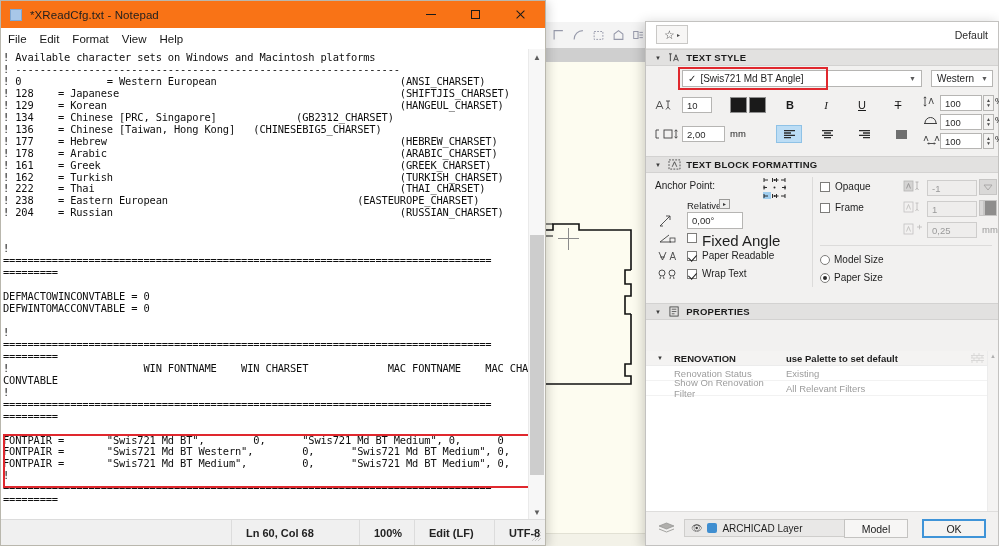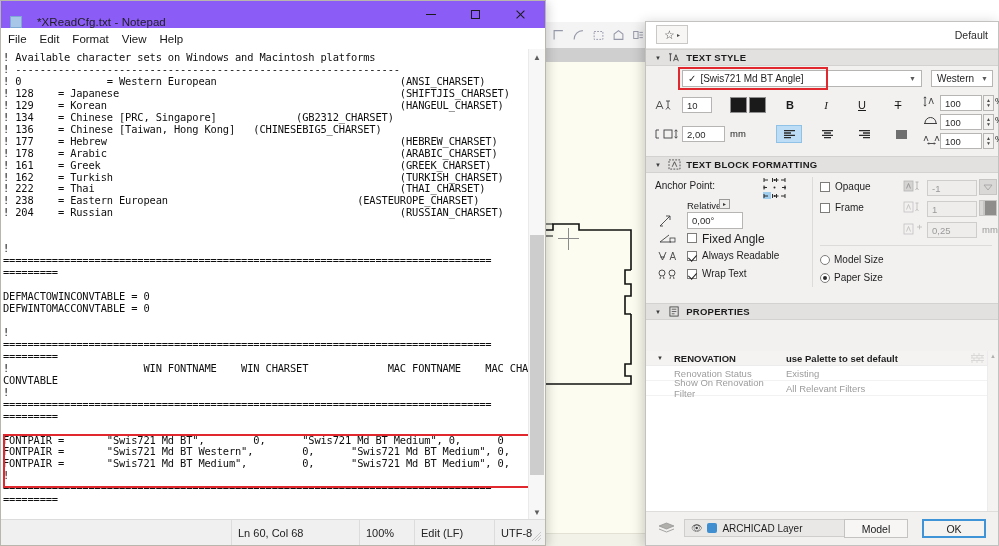--- a/index.html
+++ b/index.html
@@ -27,22 +27,22 @@
   #ac-crosshair-v{position:absolute;left:568px;top:228px;width:1px;height:22px;background:#8b8b8b;}
   #ac-crosshair-h{position:absolute;left:558px;top:238px;width:21px;height:1px;background:#8b8b8b;}
 
   
   #notepad{
     position:absolute;left:0;top:0;width:546px;height:546px;
     background:#ffffff;border:1px solid #b9b7ad;box-sizing:border-box;
     box-shadow:2px 2px 10px rgba(0,0,0,.18);
   }
   #np-titlebar{
-    position:relative;height:27px;background:#8b5cf6;
-    display:flex;align-items:flex-end;gap:7px;
+    position:relative;height:27px;background:#f97316;
+    display:flex;align-items:center;
   }
   #np-appicon{width:12px;height:12px;margin-left:9px;background:#a8c7e8;border:1px solid #7fa8d4;box-sizing:border-box;}
   #np-title{margin-left:8px;font-size:11.5px;color:#1f1f1f;letter-spacing:.1px;}
   .np-winbtn{
     position:absolute;top:0;height:27px;width:45px;
     display:flex;align-items:center;justify-content:center;
     font-size:12px;color:#1b1b1b;cursor:default;
   }
   #np-min{right:92px;}#np-max{right:47px;}#np-close{right:2px;}
   .np-min-glyph{display:block;width:10px;height:1px;background:#1b1b1b;}
@@ -68,21 +68,21 @@
   #np-scroll{position:absolute;right:0;top:48px;width:16px;bottom:25px;background:#f7f7f7;border-left:1px solid #eaeaea;}
   .np-sb-arrow{position:absolute;left:0;width:16px;height:16px;display:flex;align-items:center;justify-content:center;color:#5d5d5d;font-size:8px;}
   #np-sb-up{top:0;}
   #np-sb-down{bottom:0;}
   #np-sb-thumb{position:absolute;left:1px;width:14px;top:186px;height:240px;background:#cdcdcd;}
 
   #np-statusbar{
     position:absolute;left:0;right:0;bottom:0;height:25px;background:#f0f0f0;
     border-top:1px solid #dcdcdc;display:flex;align-items:center;font-size:11px;color:#232323;
   }
-  .np-status-cell{border-left:1px solid #dcdcdc;height:25px;display:flex;align-items:center;padding-left:6px;box-sizing:border-box;}
+  .np-status-cell{border-left:1px solid #dcdcdc;height:25px;display:flex;align-items:center;padding-left:14px;box-sizing:border-box;font-weight:bold;}
   #np-st-spacer{flex:0 0 230px;border:none;}
   #np-st-ln{flex:0 0 128px;}
   #np-st-zoom{flex:0 0 55px;}
   #np-st-eol{flex:0 0 80px;}
   #np-st-enc{flex:1;}
   #np-grip{position:absolute;right:3px;bottom:3px;width:10px;height:10px;opacity:.45;}
 
   
   #np-redbox{
     position:absolute;left:2px;top:433px;width:530px;height:54px;
@@ -462,28 +462,28 @@
         <path d="M3 13L13 3M13 3h-4M13 3v4" stroke="#3f3f3f" stroke-width=".9" fill="none"></path>
         <path d="M3 13h3" stroke="#3f3f3f" stroke-width=".9"></path>
       </svg>
     <div class="numfield" style="position:absolute;left:41px;top:39px;width:56px;height:17px">0,00°</div>
 
     <svg style="position:absolute;left:12px;top:59px;width:18px;height:13px" viewBox="0 0 18 13">
         <path d="M2 10h11M2 10L11 3" stroke="#3f3f3f" stroke-width=".9" fill="none"></path>
         <rect x="12" y="6" width="5" height="4" stroke="#3f3f3f" stroke-width=".8" fill="none"></rect>
       </svg>
     <span class="cbx" style="position:absolute;left:41px;top:60px"></span>
-    <span style="position:absolute;left:56px;top:59px;font-size:12px">Fixed Angle</span>
+    <span style="position:absolute;left:56px;top:59px;font-size:15px">Fixed Angle</span>
 
     <svg style="position:absolute;left:12px;top:77px;width:20px;height:13px" viewBox="0 0 20 13">
         <path d="M1 2l3.5 8L8 2M2.2 7h4.6" stroke="#3f3f3f" stroke-width=".9" fill="none"></path>
         <path d="M12 10l2.8-8 2.8 8M13.2 7.5h3.2" stroke="#3f3f3f" stroke-width=".9" fill="none"></path>
       </svg>
     <span class="cbx on" style="position:absolute;left:41px;top:78px"></span>
-    <span style="position:absolute;left:56px;top:77px;font-size:10px">Always Readable</span>
+    <span style="position:absolute;left:56px;top:77px;font-size:10px">Paper Readable</span>
 
     <svg style="position:absolute;left:12px;top:95px;width:22px;height:13px" viewBox="0 0 22 13">
         <circle cx="4" cy="5" r="3" stroke="#3f3f3f" stroke-width=".9" fill="none"></circle>
         <path d="M2.5 8.5L2 11M5.5 8.5L6 11" stroke="#3f3f3f" stroke-width=".9"></path>
         <circle cx="14" cy="5" r="3" stroke="#3f3f3f" stroke-width=".9" fill="none"></circle>
         <path d="M12.5 8.5L12 11M15.5 8.5L16 11" stroke="#3f3f3f" stroke-width=".9"></path>
       </svg>
     <span class="cbx on" style="position:absolute;left:41px;top:96px"></span>
     <span style="position:absolute;left:56px;top:95px;font-size:10px">Wrap Text</span>
 

